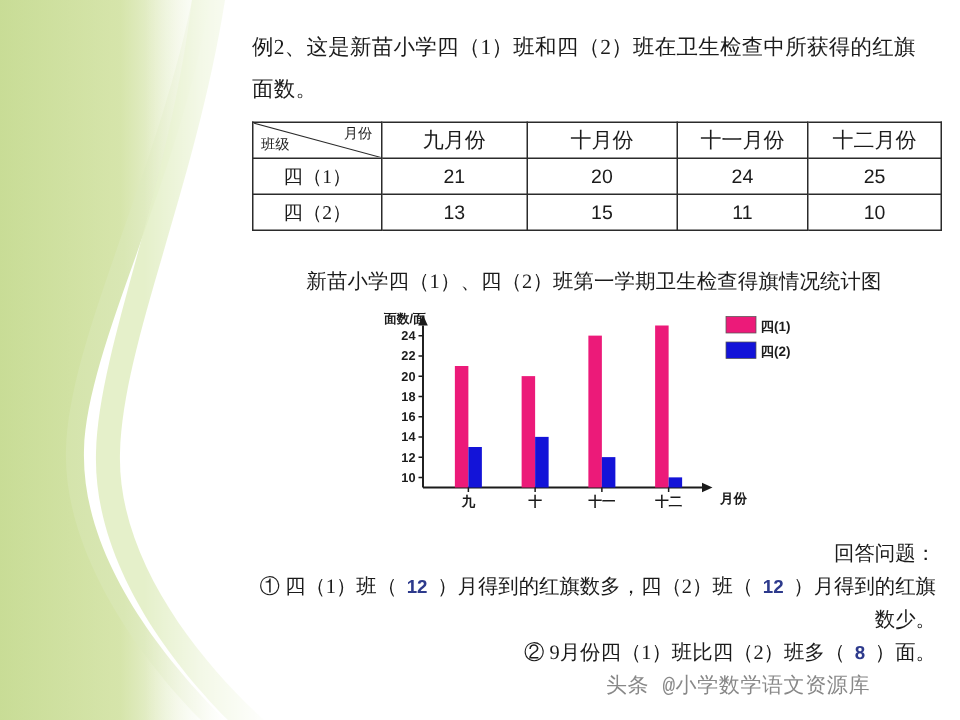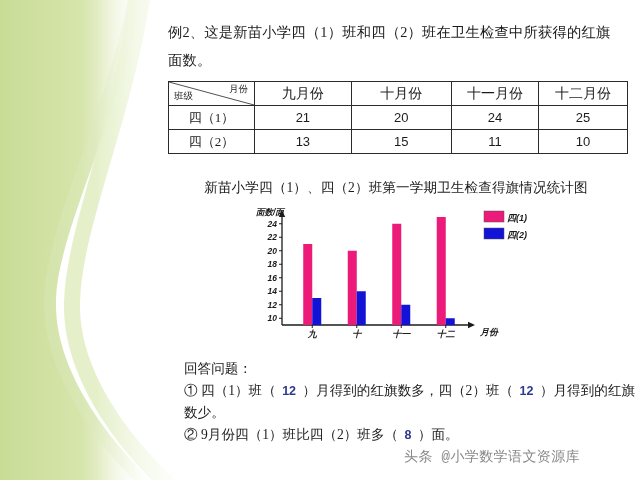--- a/index.html
+++ b/index.html
@@ -48,27 +48,27 @@
   td.corner .lblB{position:absolute;left:5px;bottom:2px;font-size:9.5px;color:#1b1b1b;}
   .num{font-family:"Liberation Sans","DejaVu Sans",sans-serif;font-size:13.5px;}
 
   
   .chart-title{
     position:absolute;left:0px;top:179px;width:456px;
     font-size:13.6px;color:#1b1b1b;white-space:nowrap;letter-spacing:.1px;text-align:center;
   }
 
   
-  .chart-box{position:absolute;left:72px;top:203px;width:290px;height:150px;font-style:italic;}
+  .chart-box{position:absolute;left:72px;top:203px;width:290px;height:150px;}
   .chart-box svg{display:block;}
 
   
   .qs{
-    position:absolute;left:16px;top:358px;width:452px;
-    font-size:13.6px;color:#1b1b1b;line-height:21.5px;
+    position:absolute;left:4px;top:358px;width:452px;
+    font-size:13.6px;color:#1b1b1b;line-height:21.5px;text-align:right;
   }
   .qline{white-space:nowrap;}
   .qline.wrap{white-space:normal;}
   .ans{
     font-family:"Liberation Sans","DejaVu Sans",sans-serif;
     font-weight:bold;font-size:12.5px;color:#2d3a8c;
     padding:0 3px;
   }
   .circnum{font-size:13.6px;}
 

